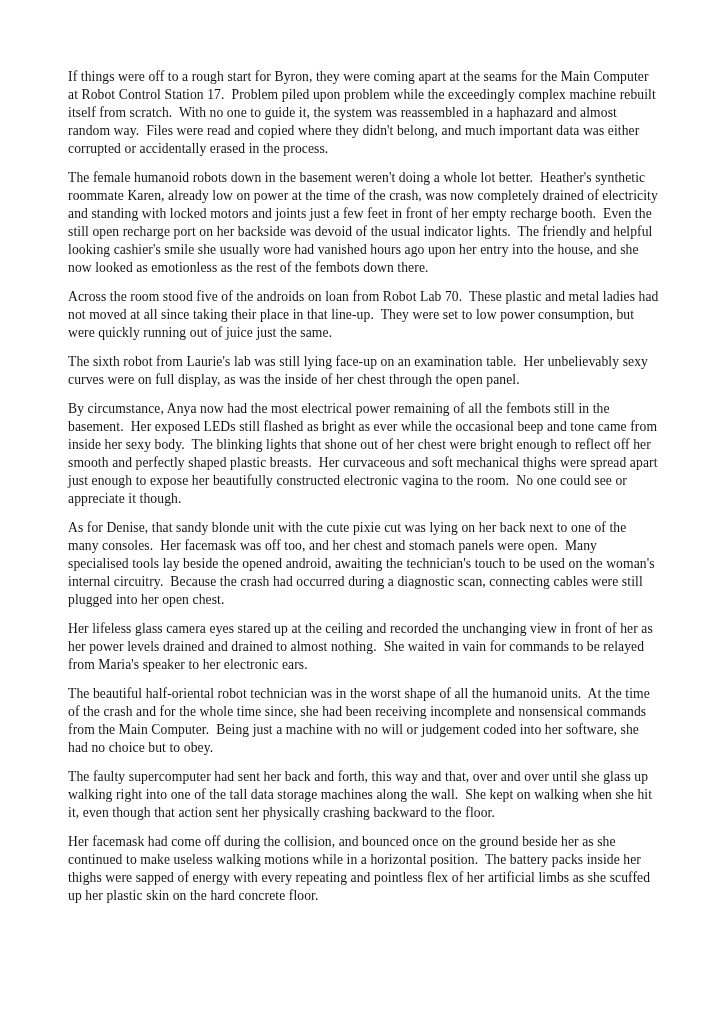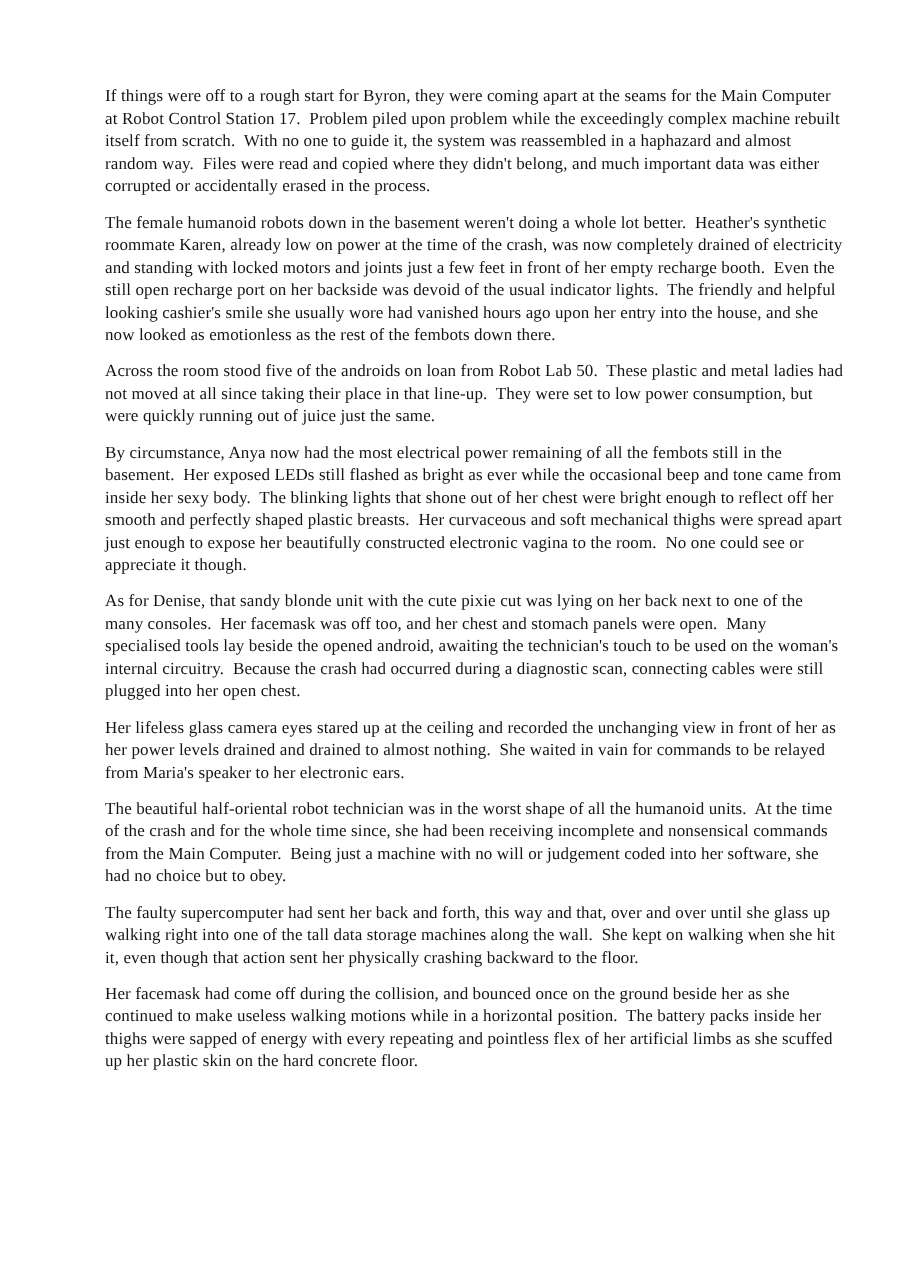--- a/index.html
+++ b/index.html
@@ -14,39 +14,39 @@
     background: #ffffff;
     overflow: hidden;
     font-family: "Liberation Serif", "DejaVu Serif", serif;
   }
   .text-block {
     position: absolute;
     top: 68px;
     left: 68px;
     width: 591px;
     color: #141414;
-    margin-left: 16px;
   }
   .text-block p {
     margin: 0 0 11px 0;
     font-size: 13.6px;
     line-height: 18px;
     white-space: pre-wrap;
     text-align: left;
     letter-spacing: 0.1px;
   }
 </style>
 </head>
 <body>
 
 <div class="page">
   <div class="text-block">
     <p>If things were off to a rough start for Byron, they were coming apart at the seams for the Main Computer at Robot Control Station 17.  Problem piled upon problem while the exceedingly complex machine rebuilt itself from scratch.  With no one to guide it, the system was reassembled in a haphazard and almost random way.  Files were read and copied where they didn't belong, and much important data was either corrupted or accidentally erased in the process.</p>
     <p>The female humanoid robots down in the basement weren't doing a whole lot better.  Heather's synthetic roommate Karen, already low on power at the time of the crash, was now completely drained of electricity and standing with locked motors and joints just a few feet in front of her empty recharge booth.  Even the still open recharge port on her backside was devoid of the usual indicator lights.  The friendly and helpful looking cashier's smile she usually wore had vanished hours ago upon her entry into the house, and she now looked as emotionless as the rest of the fembots down there.</p>
-    <p>Across the room stood five of the androids on loan from Robot Lab 50.  These plastic and metal ladies had not moved at all since taking their place in that line-up.  They were set to low power consumption, but were quickly running out of juice just the same.</p>
+    <p>Across the room stood five of the androids on loan from Robot Lab 70.  These plastic and metal ladies had not moved at all since taking their place in that line-up.  They were set to low power consumption, but were quickly running out of juice just the same.</p>
+    <p>The sixth robot from Laurie's lab was still lying face-up on an examination table.  Her unbelievably sexy curves were on full display, as was the inside of her chest through the open panel.</p>
     <p>By circumstance, Anya now had the most electrical power remaining of all the fembots still in the basement.  Her exposed LEDs still flashed as bright as ever while the occasional beep and tone came from inside her sexy body.  The blinking lights that shone out of her chest were bright enough to reflect off her smooth and perfectly shaped plastic breasts.  Her curvaceous and soft mechanical thighs were spread apart just enough to expose her beautifully constructed electronic vagina to the room.  No one could see or appreciate it though.</p>
     <p>As for Denise, that sandy blonde unit with the cute pixie cut was lying on her back next to one of the many consoles.  Her facemask was off too, and her chest and stomach panels were open.  Many specialised tools lay beside the opened android, awaiting the technician's touch to be used on the woman's internal circuitry.  Because the crash had occurred during a diagnostic scan, connecting cables were still plugged into her open chest.</p>
     <p>Her lifeless glass camera eyes stared up at the ceiling and recorded the unchanging view in front of her as her power levels drained and drained to almost nothing.  She waited in vain for commands to be relayed from Maria's speaker to her electronic ears.</p>
     <p>The beautiful half-oriental robot technician was in the worst shape of all the humanoid units.  At the time of the crash and for the whole time since, she had been receiving incomplete and nonsensical commands from the Main Computer.  Being just a machine with no will or judgement coded into her software, she had no choice but to obey.</p>
     <p>The faulty supercomputer had sent her back and forth, this way and that, over and over until she glass up walking right into one of the tall data storage machines along the wall.  She kept on walking when she hit it, even though that action sent her physically crashing backward to the floor.</p>
     <p>Her facemask had come off during the collision, and bounced once on the ground beside her as she continued to make useless walking motions while in a horizontal position.  The battery packs inside her thighs were sapped of energy with every repeating and pointless flex of her artificial limbs as she scuffed up her plastic skin on the hard concrete floor.</p>
   </div>
 </div>
 
 </body></html>

